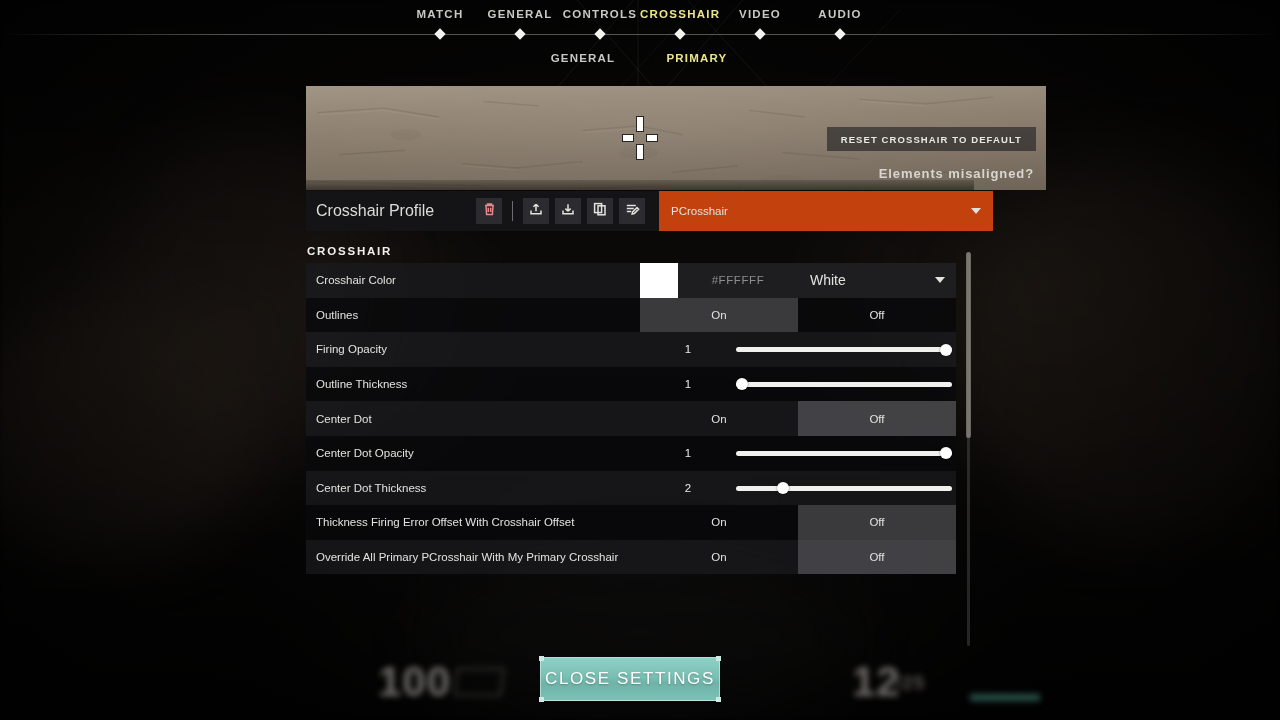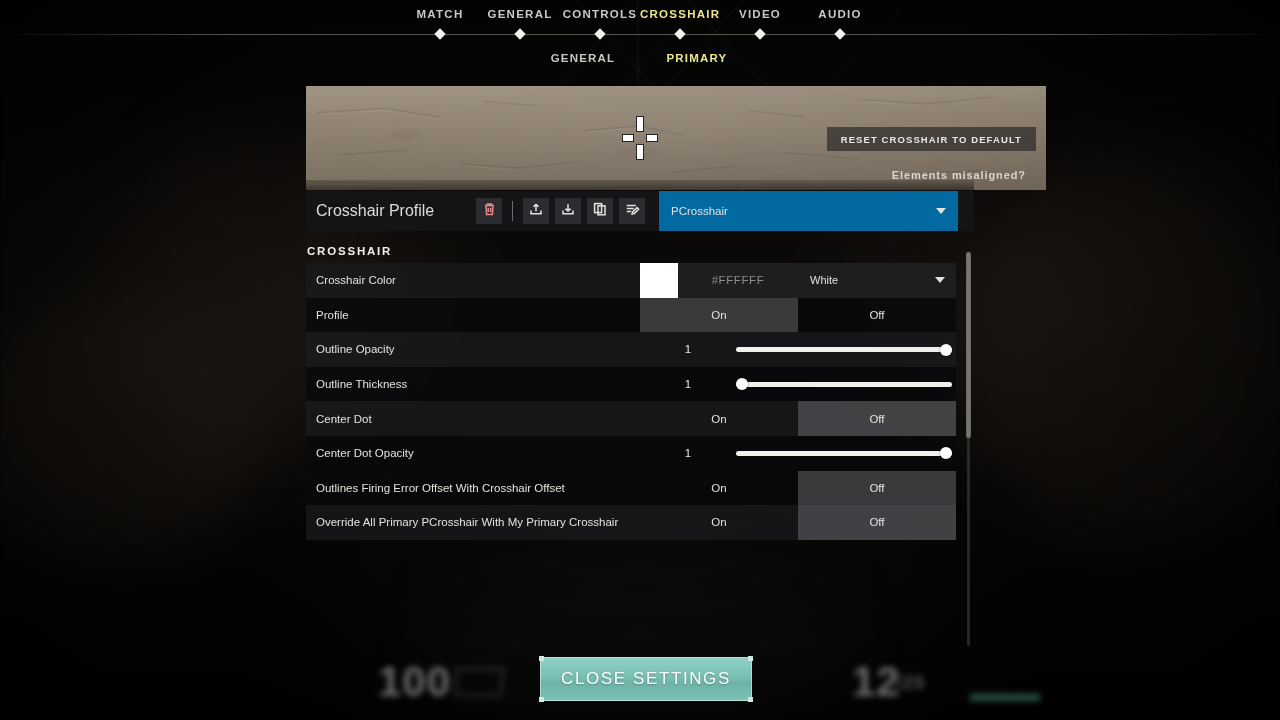--- a/index.html
+++ b/index.html
@@ -113,44 +113,44 @@
   .xh .h-lf   { left: -17px; top: -3px; width: 10px; height: 6px; }
   .xh .h-rt   { left: 7px;  top: -3px;  width: 10px; height: 6px; }
 
   .reset-btn {
     position: absolute; right: 10px; top: 41px;
     padding: 7px 14px 6px; background: rgba(30,30,32,0.62);
     color: #e8e8e4; font-size: 9.5px; font-weight: 700; letter-spacing: 1.1px;
     cursor: pointer;
   }
   .misaligned {
-    position: absolute; right: 20px; bottom: 9px;
-    color: #d8d6cf; font-size: 11px; font-weight: 700; letter-spacing: .9px;
+    position: absolute; right: 12px; bottom: 9px;
+    color: #d8d6cf; font-size: 13px; font-weight: 700; letter-spacing: .9px;
     cursor: pointer;
   }
 
   
   .profilebar {
     position: relative; width: 668px; height: 40px; margin-top: 1px;
     background: #141416; display: flex; align-items: center;
   }
   .pb-label {
     width: 160px; padding-left: 10px; color: #dcdcd8; font-size: 16px;
   }
   .pb-icons { display: flex; align-items: center; gap: 6px; margin-left: 10px; }
   .ic-btn {
     width: 26px; height: 26px; background: #2b2b30;
     display: flex; align-items: center; justify-content: center; cursor: pointer;
   }
   .ic-btn.danger svg { stroke: #e58b8b; }
   .ic-btn svg { stroke: #e3e3df; fill: none; stroke-width: 1.5; }
   .pb-div { width: 1px; height: 20px; background: #6e6e72; margin: 0 4px; }
   .pb-select {
-    position: absolute; left: 353px; top: 0; width: 299px; height: 40px;
-    background: #0369a1; display: flex; align-items: center;
+    position: absolute; left: 353px; top: 0; width: 334px; height: 40px;
+    background: #c2410c; display: flex; align-items: center;
     padding: 0 12px; cursor: pointer;
   }
   .pb-select span { color: #e2e2de; font-size: 11.5px; }
   .caret {
     position: absolute; right: 12px; top: 17px;
     width: 0; height: 0; border-left: 5px solid transparent;
     border-right: 5px solid transparent; border-top: 6px solid #e2e2de;
   }
 
   
@@ -171,21 +171,21 @@
   .swatch { position: absolute; left: 0; top: 0; width: 38px; height: 34.6px; background: #ffffff; cursor: pointer; }
   .hexbox {
     position: absolute; left: 38px; top: 0; width: 120px; height: 34.6px;
     background: #1e1e21; display: flex; align-items: center; justify-content: center;
     color: #8e8e8a; font-size: 11.5px; letter-spacing: .6px; cursor: text;
   }
   .namebox {
     position: absolute; left: 158px; top: 0; width: 158px; height: 34.6px;
     background: #1e1e21; display: flex; align-items: center; padding-left: 12px; cursor: pointer;
   }
-  .namebox span { color: #e2e2de; font-size: 11px; }
+  .namebox span { color: #e2e2de; font-size: 14px; }
   .namebox .caret { right: 11px; top: 14px; }
 
   
   .tgl { position: absolute; top: 0; height: 34.6px; width: 158px;
          display: flex; align-items: center; justify-content: center;
          color: #e2e2de; font-size: 11.5px; cursor: pointer; }
   .tgl.left { left: 0; }
   .tgl.right { left: 158px; }
   .tgl.on { background: rgba(120,120,124,0.45); }
 
@@ -199,21 +199,21 @@
   .sl .knob { position: absolute; top: -3.5px; width: 12px; height: 12px;
               border-radius: 50%; background: #fff; box-shadow: 0 0 2px rgba(0,0,0,.6); cursor: pointer; }
 
   
   .sb-track { position: absolute; left: 967px; top: 252px; width: 3px; height: 394px;
               background: rgba(120,118,112,0.30); border-radius: 2px; }
   .sb-thumb { position: absolute; left: 966px; top: 252px; width: 5px; height: 186px;
               background: rgba(180,178,170,0.55); border-radius: 3px; cursor: pointer; }
 
   
-  .close-wrap { position: absolute; left: 540px; top: 657px; width: 212px; height: 44px; cursor: pointer; }
+  .close-wrap { position: absolute; left: 540px; top: 657px; width: 180px; height: 44px; cursor: pointer; }
   .close-btn {
     position: absolute; inset: 0;
     background: linear-gradient(180deg, #8fd0c6 0%, #79bfb3 45%, #6fb3a8 60%, #7cc1b6 100%);
     border: 1px solid rgba(220,245,240,0.55);
     display: flex; align-items: center; justify-content: center;
   }
   .close-btn span {
     color: #ffffff; font-size: 17px; font-weight: 400; letter-spacing: 1.6px;
     text-shadow: 0 1px 2px rgba(0,0,0,.25);
   }
@@ -382,29 +382,29 @@
         <div class="swatch"></div>
         <div class="hexbox">#FFFFFF</div>
         <div class="namebox">
           <span>White</span>
           <span class="caret"></span>
         </div>
       </div>
     </div>
 
     <div class="row even">
-      <div class="row-label">Profile</div>
+      <div class="row-label">Outlines</div>
       <div class="ctl">
         <div class="tgl left on">On</div>
         <div class="tgl right">Off</div>
       </div>
     </div>
 
     <div class="row odd">
-      <div class="row-label">Outline Opacity</div>
+      <div class="row-label">Firing Opacity</div>
       <div class="ctl">
         <div class="val">1</div>
         <div class="sl">
           <div class="track"></div>
           <div class="knob" style="left:204px"></div>
         </div>
       </div>
     </div>
 
     <div class="row even">
@@ -430,23 +430,33 @@
       <div class="row-label">Center Dot Opacity</div>
       <div class="ctl">
         <div class="val">1</div>
         <div class="sl">
           <div class="track"></div>
           <div class="knob" style="left:204px"></div>
         </div>
       </div>
     </div>
 
+    <div class="row odd">
+      <div class="row-label">Center Dot Thickness</div>
+      <div class="ctl">
+        <div class="val">2</div>
+        <div class="sl">
+          <div class="track"></div>
+          <div class="knob" style="left:41px"></div>
+        </div>
+      </div>
+    </div>
 
     <div class="row even">
-      <div class="row-label">Outlines Firing Error Offset With Crosshair Offset</div>
+      <div class="row-label">Thickness Firing Error Offset With Crosshair Offset</div>
       <div class="ctl">
         <div class="tgl left">On</div>
         <div class="tgl right on">Off</div>
       </div>
     </div>
 
     <div class="row odd">
       <div class="row-label">Override All Primary PCrosshair With My Primary Crosshair</div>
       <div class="ctl">
         <div class="tgl left">On</div>

